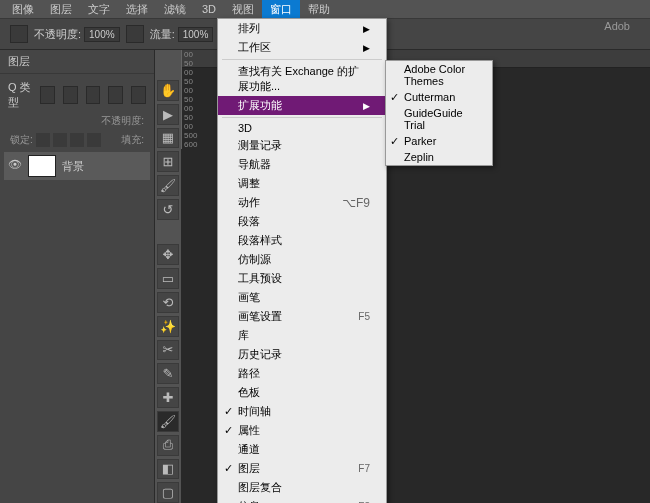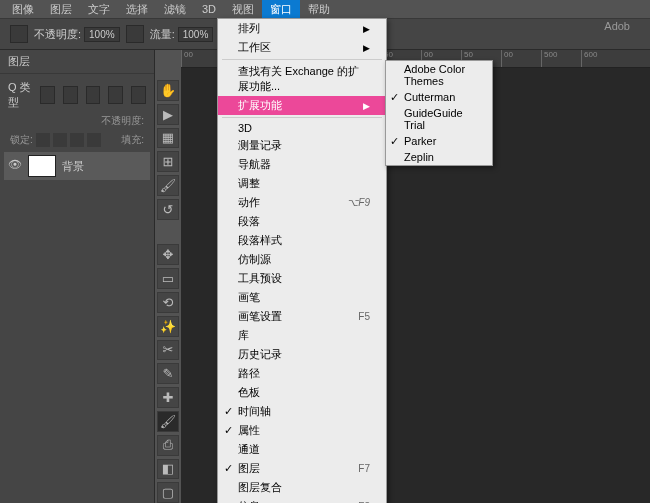--- a/index.html
+++ b/index.html
@@ -22,27 +22,27 @@
 .lock-row { display:flex; gap:3px; padding:3px 6px; font-size:10px; color:#999; align-items:center; }
 .lock-ico { width:14px; height:14px; background:#3a3a3a; }
 .layer { display:flex; align-items:center; padding:3px 4px; background:#5a5a5a; margin-top:2px; }
 .eye { width:16px; height:16px; margin-right:4px; }
 .thumb { width:28px; height:22px; background:#fff; border:1px solid #222; margin-right:6px; }
 .toolbar { width:26px; background:#535353; display:flex; flex-direction:column; align-items:center; padding-top:30px; gap:3px; }
 .tool { width:22px; height:22px; background:#454545; border:1px solid #3a3a3a; display:flex; align-items:center; justify-content:center; font-size:13px; color:#bbb; }
 .tool.active { background:#2a2a2a; }
 .tool-gap { height:20px; }
 .canvas-area { flex:1; background:#282828; position:relative; }
-.ruler-h { height:18px; background:#3d3d3d; border-bottom:1px solid #222; display:flex; font-size:8px; color:#888; }
+.ruler-h { height:18px; background:#3d3d3d; border-bottom:1px solid #222; display:flex; font-size:8px; color:#888;flex-direction:column; }
 .ruler-h span { width:40px; border-left:1px solid #666; padding-left:2px; }
 .tabs { position:absolute; right:4px; top:54px; display:flex; gap:4px; font-size:10px; color:#ccc; }
 .tabs span { padding:2px 4px; }
 .dropdown { position:absolute; left:217px; top:18px; width:170px; background:#ececec; border:1px solid #999; box-shadow:2px 2px 5px rgba(0,0,0,0.4); color:#000; font-size:11px; z-index:10; }
 .dd-item { padding:2px 16px 2px 20px; position:relative; display:flex; justify-content:space-between; align-items:center; cursor:default; }
-.dd-item.hi { background:#ec4899; color:#fff; }
+.dd-item.hi { background:#701a75; color:#fff; }
 .dd-item .chk { position:absolute; left:6px; }
 .dd-item .arr { font-size:9px; }
 .dd-sep { height:1px; background:#ccc; margin:2px 4px; }
 .submenu { position:absolute; left:385px; top:60px; width:108px; background:#ececec; border:1px solid #999; box-shadow:2px 2px 5px rgba(0,0,0,0.4); color:#000; font-size:11px; z-index:11; }
 .sm-item { padding:2px 8px 2px 18px; position:relative; }
 .sm-item .chk { position:absolute; left:4px; }
 </style>
 </head>
 <body>
 
@@ -173,21 +173,21 @@
       <span>测量记录</span>
     </div>
     <div class="dd-item">
       <span>导航器</span>
     </div>
     <div class="dd-item">
       <span>调整</span>
     </div>
     <div class="dd-item">
       <span>动作</span>
-      <span style="font-size: 10px; color: rgb(102, 102, 102); font-style: italic;">⌥F9</span>
+      <span style="font-size: 12px; color: rgb(102, 102, 102);">⌥F9</span>
     </div>
     <div class="dd-item">
       <span>段落</span>
     </div>
     <div class="dd-item">
       <span>段落样式</span>
     </div>
     <div class="dd-item">
       <span>仿制源</span>
     </div>

